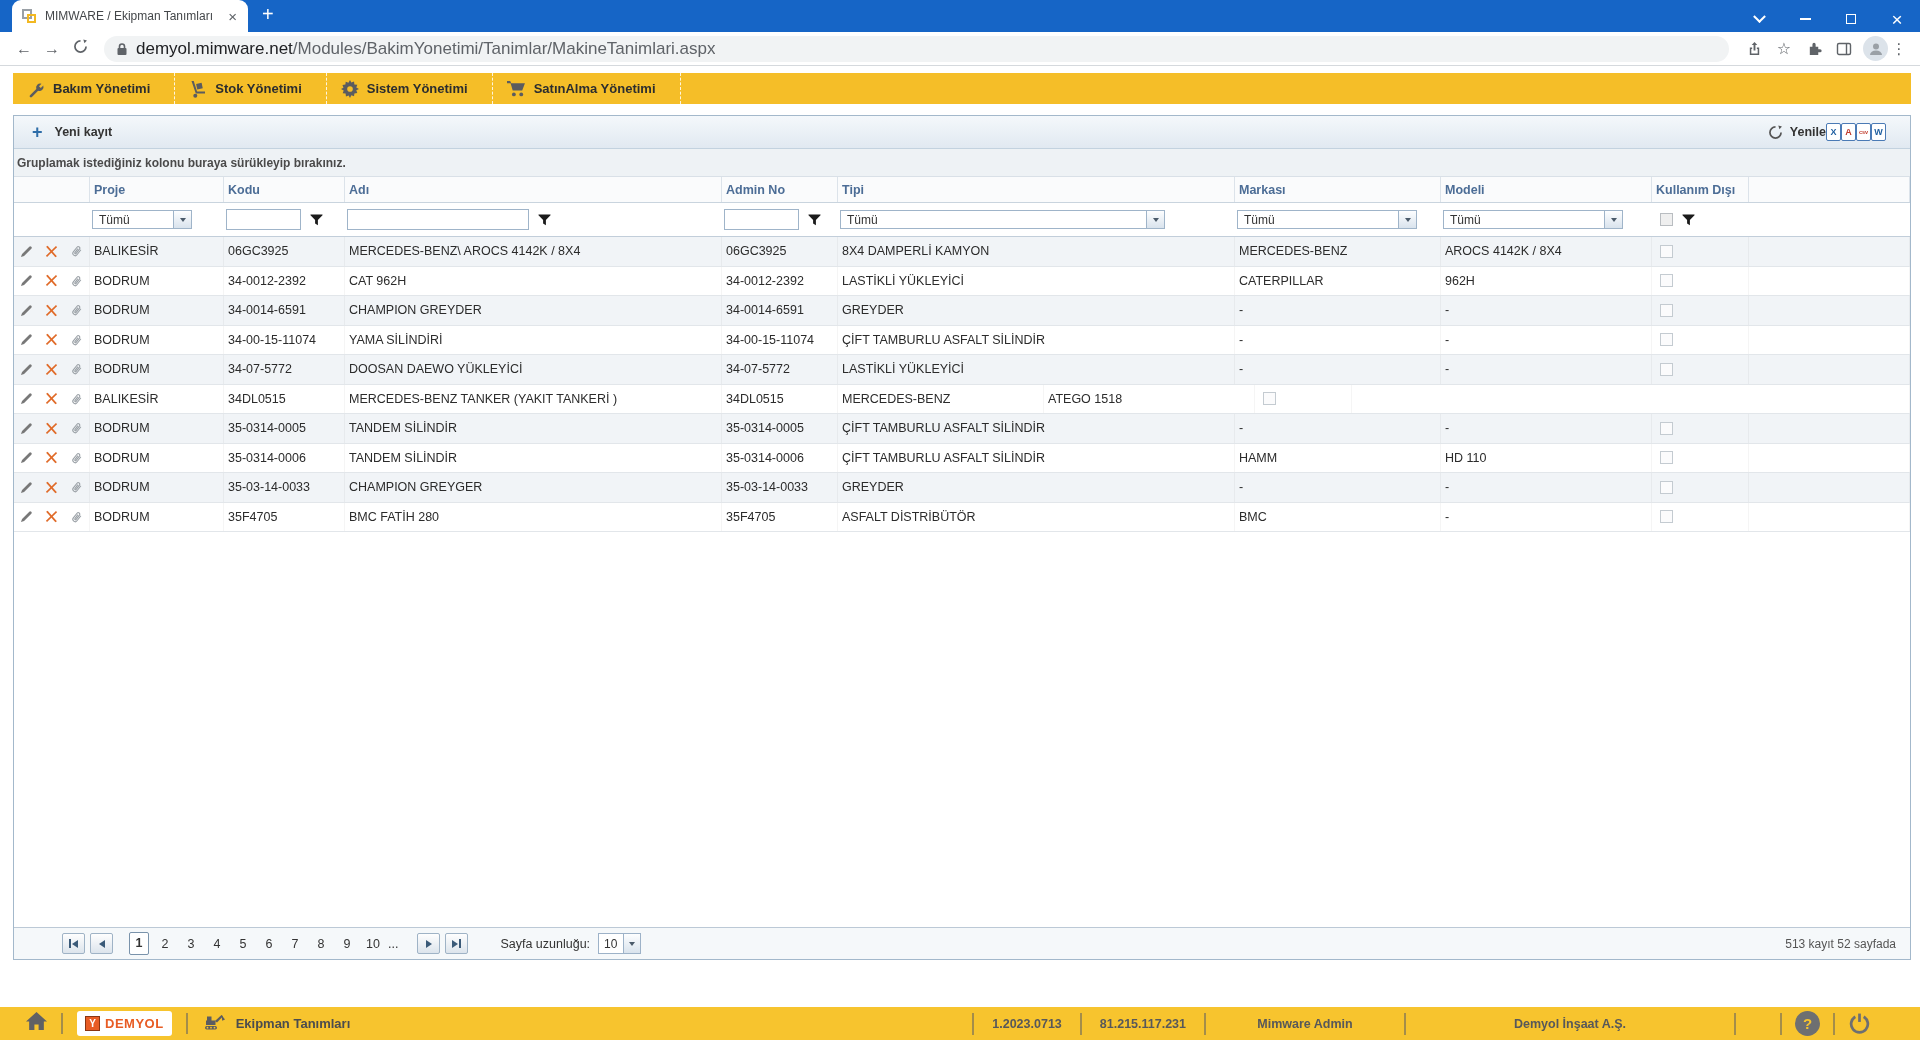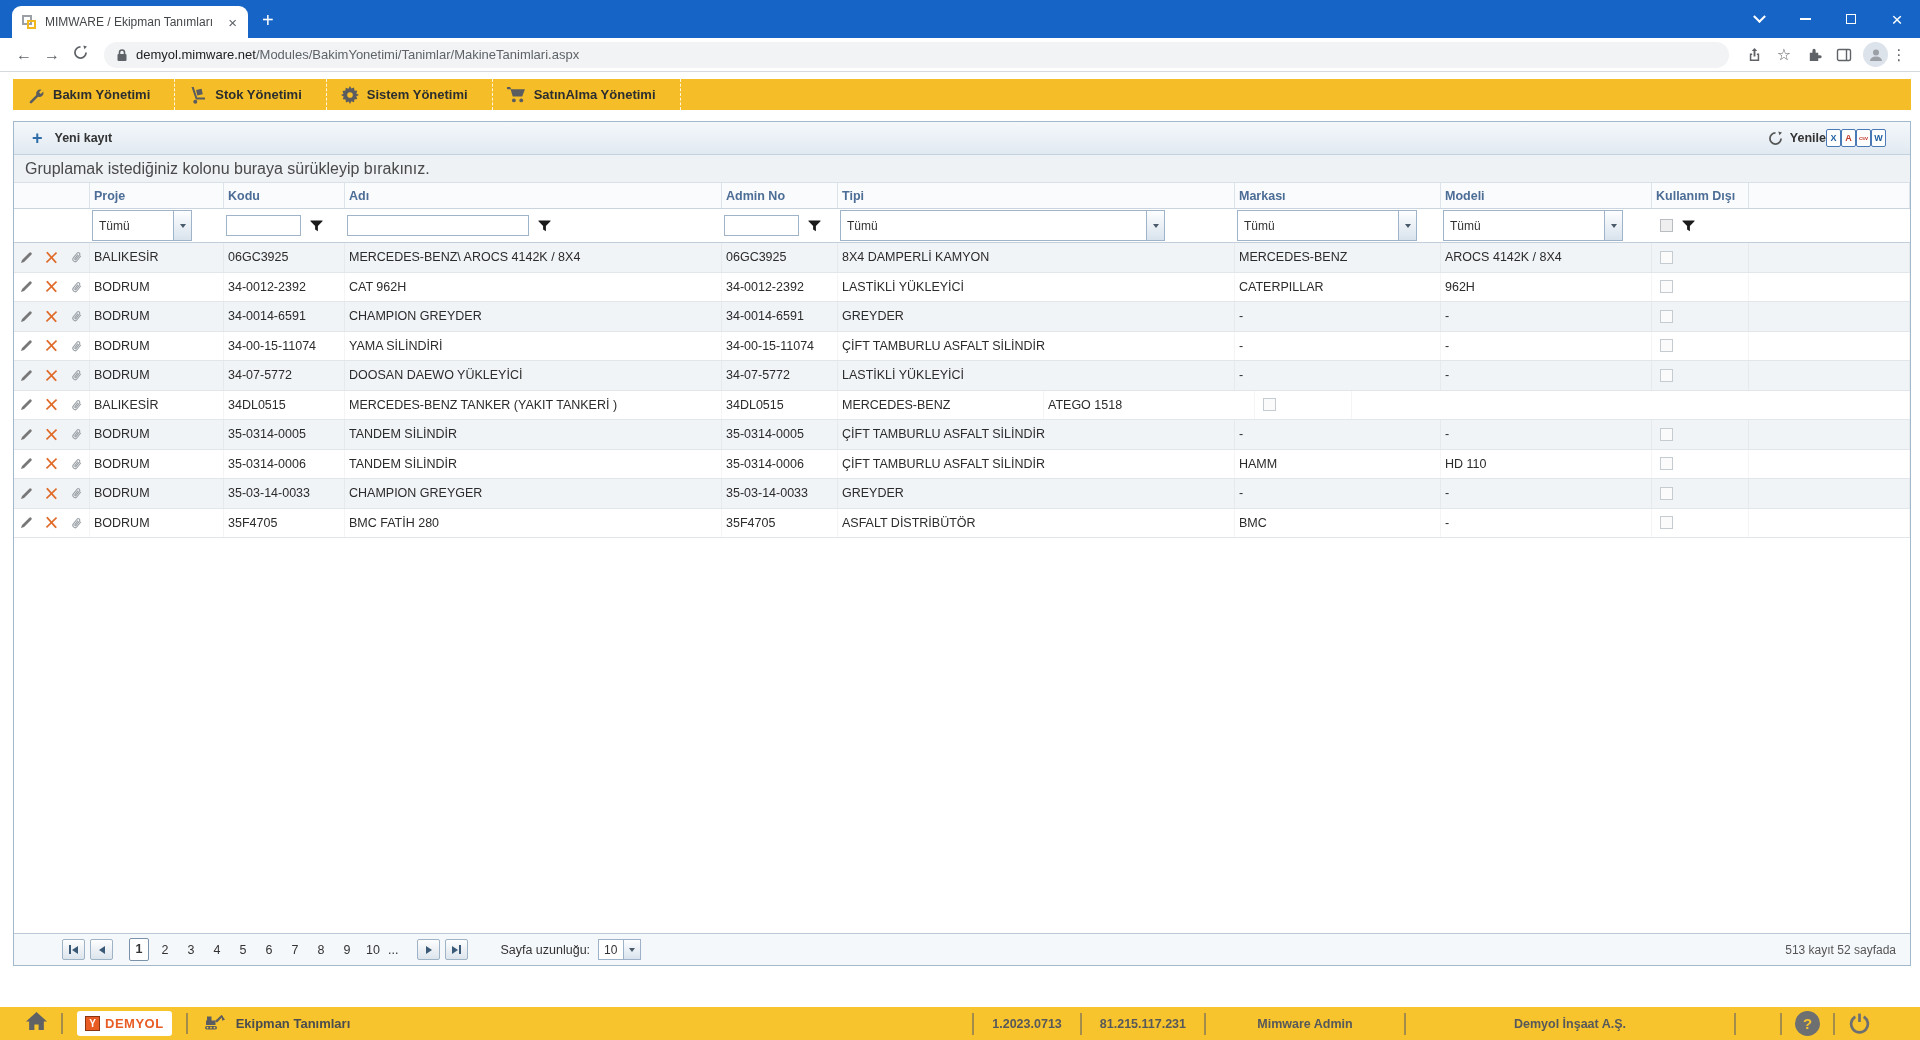--- a/index.html
+++ b/index.html
@@ -1,38 +1,38 @@
 <!DOCTYPE html>
 <html><head>
 <meta charset="utf-8">
 <style>
   * { box-sizing: border-box; margin: 0; padding: 0; }
   html,body { width:1920px; height:1040px; overflow:hidden; }
   body { font-family: "Liberation Sans", "DejaVu Sans", sans-serif; background:#fff; }
   .screen { width:1920px; height:1040px; display:flex; flex-direction:column; background:#fff; }
 
   
-  .titlebar { height:38px; background:#1665C6; display:flex; align-items:flex-end; flex:none; }
+  .titlebar { height:32px; background:#1665C6; display:flex; align-items:flex-end; flex:none; }
   .tab { width:236px; height:32px; margin-left:12px; background:#fff; border-radius:9px 9px 0 0;
          display:flex; align-items:center; padding:0 9px; gap:8px; }
   .tab-title { flex:1; font-size:12px; color:#44474A; white-space:nowrap; overflow:hidden; text-overflow:ellipsis; }
   .tab-close { color:#5F6368; font-size:15px; line-height:1; padding:0 2px; }
   .newtab { color:#fff; font-size:20px; font-weight:300; margin:0 0 5px 14px; line-height:26px; }
   .win-controls { margin-left:auto; display:flex; align-self:flex-start; height:38px; }
   .win-btn { width:46px; height:38px; display:flex; align-items:center; justify-content:center; color:#fff; }
   .chev { width:9px; height:9px; border-right:2px solid #fff; border-bottom:2px solid #fff; transform:rotate(45deg) translate(-2px,-2px); }
   .minbar { width:11px; height:2px; background:#fff; }
   .maxbox { width:10px; height:10px; border:1.5px solid #fff; }
   .closex { font-size:19px; line-height:1; }
 
   
   .addressbar { height:34px; background:#fff; border-bottom:1px solid #D5D9DD; display:flex; align-items:center; padding:0 10px; flex:none; }
   .nav-ico { width:28px; text-align:center; font-size:16px; color:#5F6368; }
   .omnibox { flex:1; height:26px; margin:0 10px; background:#F1F3F4; border-radius:13px; display:flex; align-items:center; padding:0 12px; gap:8px; }
-  .url { font-size:13px; white-space:nowrap; overflow:hidden; }
+  .url { font-size:17px; white-space:nowrap; overflow:hidden; }
   .url .domain { color:#202124; }
   .url .path { color:#5F6368; }
   .abar-ico { width:30px; display:flex; align-items:center; justify-content:center; color:#5F6368; font-size:16px; }
   .avatar { width:25px; height:25px; border-radius:50%; background:#DCE3EA; display:flex; align-items:center; justify-content:center; margin-left:4px; }
   .kebab { color:#5F6368; font-size:15px; letter-spacing:0; width:22px; text-align:center; }
 
   
   .menubar { height:31px; margin:7px 9px 0 13px; background:#F5BE28; display:flex; align-items:stretch; flex:none; }
   .menu-item { display:flex; align-items:center; gap:8px; padding:0 24px 0 14px; border-right:1px dashed rgba(255,255,255,0.85); cursor:default; }
   .menu-item .lbl { font-size:13px; font-weight:700; color:#2B2D2F; white-space:nowrap; }
@@ -47,41 +47,41 @@
   .tb-new .lbl, .tb-refresh .lbl { font-size:12.5px; font-weight:700; color:#333; }
   .tb-right { margin-left:auto; display:flex; align-items:center; }
   .tb-refresh { display:flex; align-items:center; gap:7px; cursor:pointer; }
   .doc-icon { width:15px; height:18px; background:#fff; border:1px solid #4A7AB5; border-radius:2px;
               display:flex; align-items:center; justify-content:center; font-weight:700; }
   .doc-icon.excel, .doc-icon.word { color:#1F5FA0; font-size:9px; }
   .doc-icon.pdf { color:#C03A2B; font-size:9px; }
   .doc-icon.csv { color:#C03A2B; font-size:5.5px; }
 
   .group-panel { height:28px; background:#EEF2F5; border-bottom:1px solid #D9E0E7; display:flex; align-items:center;
-                 padding-left:11px; font-size:16px; color:#4A4A4A; flex:none; }
+                 padding-left:3px; font-size:12px; color:#4A4A4A; flex:none;font-weight:bold; }
 
   
   .c-act   { width:76px;  flex:none; }
   .c-proje { width:134px; flex:none; }
   .c-kodu  { width:121px; flex:none; }
   .c-adi   { width:377px; flex:none; }
   .c-plaka { width:116px; flex:none; }
   .c-tipi  { width:397px; flex:none; }
   .c-marka { width:206px; flex:none; }
   .c-model { width:211px; flex:none; }
   .c-kdisi { width:97px;  flex:none; }
   .c-fill  { flex:1; }
 
   .hdr-row { height:26px; display:flex; background:#FAFBFC; border-bottom:1px solid #C9D4DE; flex:none; }
   .hdr-cell { display:flex; align-items:center; padding-left:4px; font-size:12.5px; font-weight:700; color:#4C6D96;
               border-right:1px solid #DCE3EA; white-space:nowrap; overflow:hidden; }
 
   .filter-row { height:34px; display:flex; align-items:center; background:#fff; border-bottom:1px solid #C2CEDA; flex:none; }
   .f-cell { display:flex; align-items:center; padding-left:2px; height:100%; }
-  .combo { display:flex; height:31px; border:1px solid #9FB4C9; background:#fff; }
+  .combo { display:flex; height:19px; border:1px solid #9FB4C9; background:#fff; }
   .combo .val { flex:1; display:flex; align-items:center; padding:0 6px; font-size:12px; color:#333; }
   .combo .btn { width:18px; background:linear-gradient(#FDFEFF,#D9E3ED); border-left:1px solid #9FB4C9;
                 display:flex; align-items:center; justify-content:center; }
   .tri-dn { width:0; height:0; border-left:3.5px solid transparent; border-right:3.5px solid transparent; border-top:4.5px solid #4A5A6A; }
   .f-input { height:21px; border:1px solid #9FB4C9; background:#fff; font-size:12px; padding:0 4px; outline:none;
              font-family:"Liberation Sans","DejaVu Sans",sans-serif; }
   .funnel { margin-left:9px; display:flex; align-items:center; }
   .f-check { width:13px; height:13px; border:1px solid #B9BDC1; background:#EFEFEF; margin-left:6px; }
 
   

